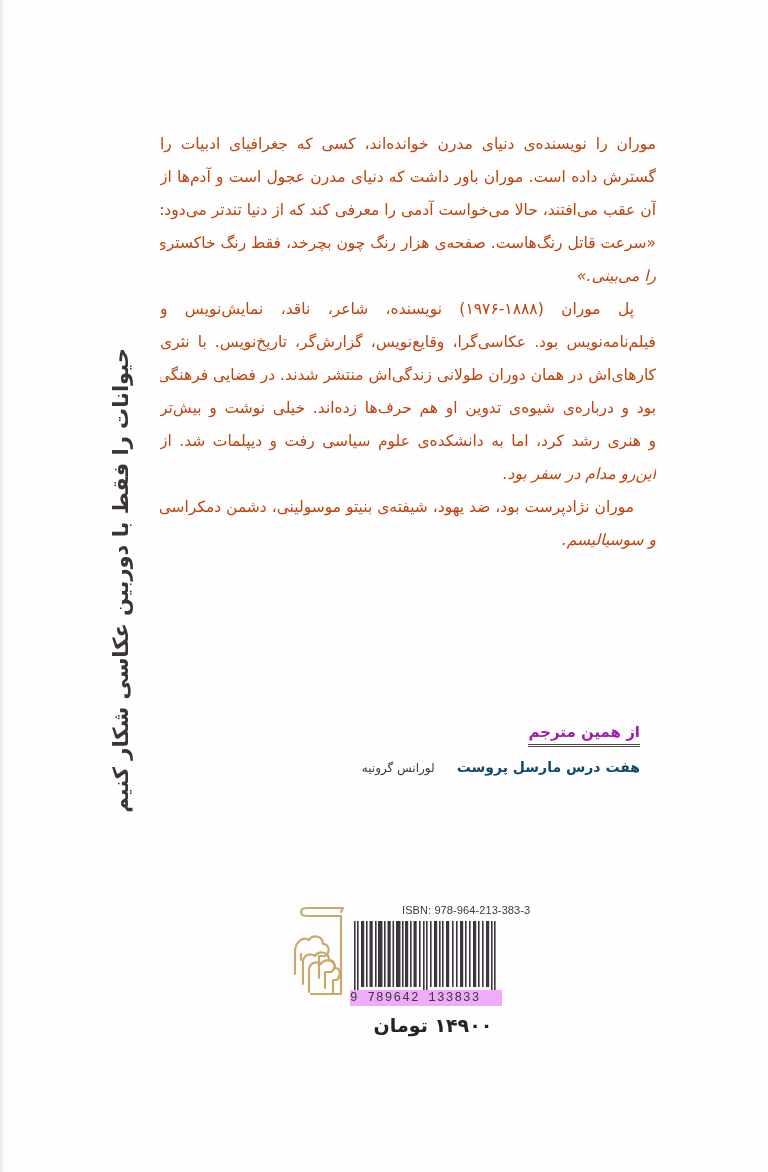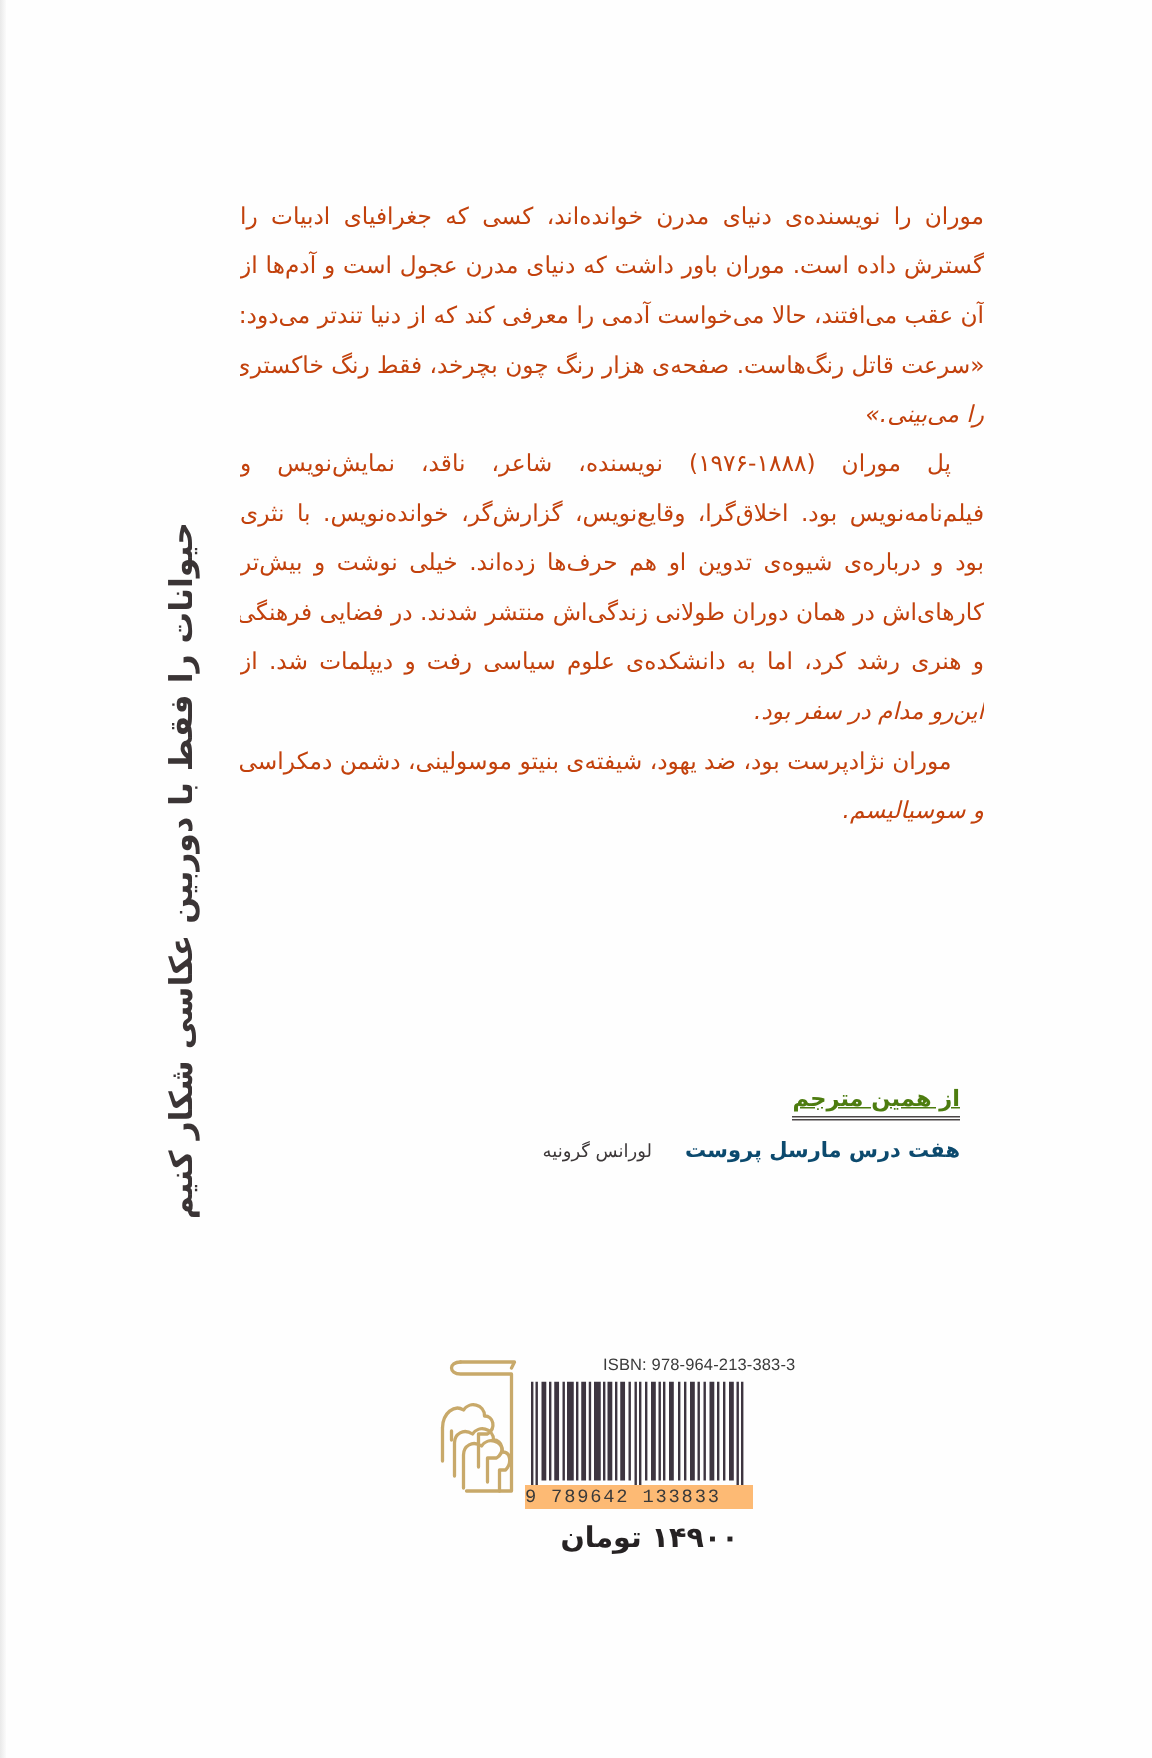--- a/index.html
+++ b/index.html
@@ -82,25 +82,24 @@
       position: absolute;
       left: 360px;
       top: 722px;
       width: 280px;
       direction: rtl;
     }
     .section-heading {
       display: inline-block;
       font-weight: bold;
       font-size: 15px;
-      color: #4d7c0f;
+      color: #a21caf;
       padding-bottom: 3px;
       border-bottom: 3px double #4a4546;
       margin-right: 0;
-      text-decoration: underline;
     }
     .book-row {
       margin-top: 12px;
       display: flex;
       align-items: baseline;
       gap: 22px;
     }
     .book-title {
       font-weight: bold;
       font-size: 14px;
@@ -143,21 +142,21 @@
       height: 72px;
     }
     .barcode-digits {
       position: absolute;
       top: 86px;
       left: 0;
       width: 152px;
       font-family: "Liberation Mono", monospace;
       font-size: 12.5px;
       color: #3a3a3a;
-      background: #fdba74;
+      background: #f0abfc;
       letter-spacing: 1.2px;
       white-space: nowrap;
       line-height: 16px;
     }
     .price {
       position: absolute;
       left: 365px;
       top: 1014px;
       width: 136px;
       direction: rtl;
@@ -176,23 +175,23 @@
   <div class="blurb">
     <p>
       <span class="line">موران را نویسنده‌ی دنیای مدرن خوانده‌اند، کسی که جغرافیای ادبیات را</span>
       <span class="line">گسترش داده است. موران باور داشت که دنیای مدرن عجول است و آدم‌ها از</span>
       <span class="line">آن عقب می‌افتند، حالا می‌خواست آدمی را معرفی کند که از دنیا تندتر می‌دود:</span>
       <span class="line">«سرعت قاتل رنگ‌هاست. صفحه‌ی هزار رنگ چون بچرخد، فقط رنگ خاکستری</span>
       <span class="line last">را می‌بینی.»</span>
     </p>
     <p>
       <span class="line indent">پل موران (۱۸۸۸-۱۹۷۶) نویسنده، شاعر، ناقد، نمایش‌نویس و</span>
-      <span class="line">فیلم‌نامه‌نویس بود. اخلاق‌گرا، وقایع‌نویس، گزارش‌گر، خوانده‌نویس. با نثری</span>
+      <span class="line">فیلم‌نامه‌نویس بود. عکاسی‌گرا، وقایع‌نویس، گزارش‌گر، تاریخ‌نویس. با نثری</span>
+      <span class="line">کارهای‌اش در همان دوران طولانی زندگی‌اش منتشر شدند. در فضایی فرهنگی</span>
       <span class="line">بود و درباره‌ی شیوه‌ی تدوین او هم حرف‌ها زده‌اند. خیلی نوشت و بیش‌تر</span>
-      <span class="line">کارهای‌اش در همان دوران طولانی زندگی‌اش منتشر شدند. در فضایی فرهنگی</span>
       <span class="line">و هنری رشد کرد، اما به دانشکده‌ی علوم سیاسی رفت و دیپلمات شد. از</span>
       <span class="line last">این‌رو مدام در سفر بود.</span>
     </p>
     <p>
       <span class="line indent">موران نژادپرست بود، ضد یهود، شیفته‌ی بنیتو موسولینی، دشمن دمکراسی</span>
       <span class="line last">و سوسیالیسم.</span>
     </p>
   </div>
 
   <div class="spine-title">

